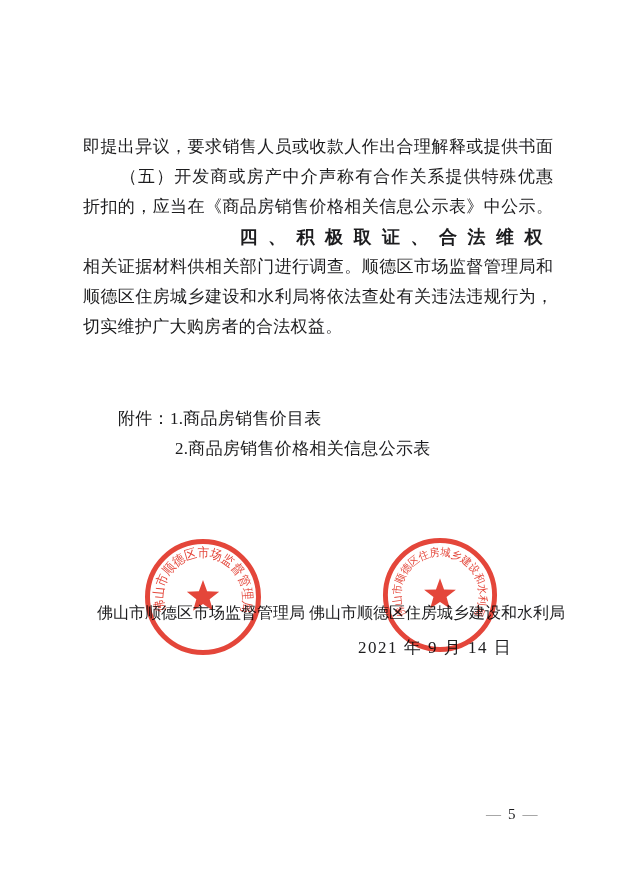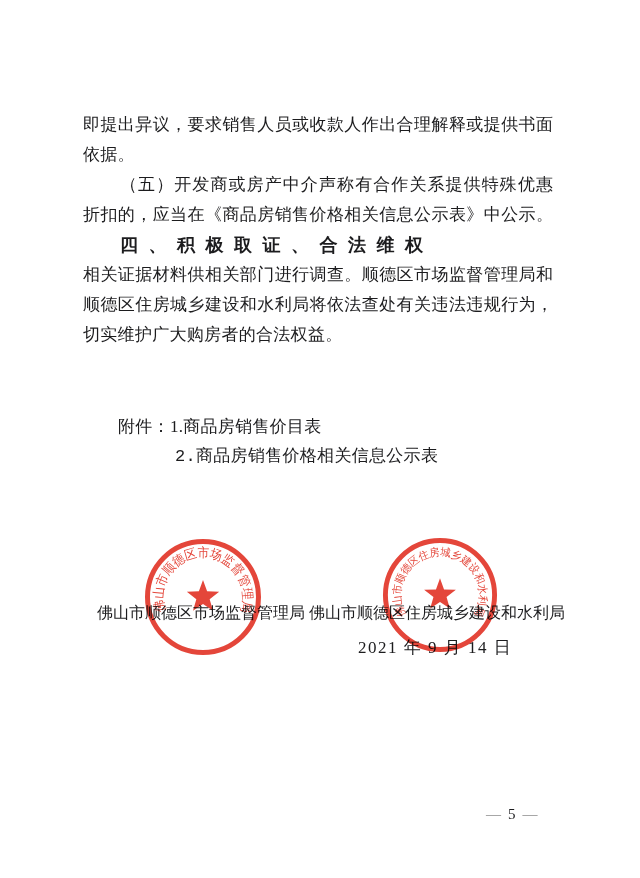--- a/index.html
+++ b/index.html
@@ -1,48 +1,47 @@
 <!DOCTYPE html>
 <html><head>
 <meta charset="utf-8">
 <style>
   html,body { margin:0; padding:0; background:#ffffff; }
   .page {
     position:relative; width:640px; height:878px; background:#ffffff;
     font-family:"Liberation Serif","DejaVu Serif",serif; color:#1c1c1e;
     overflow:hidden;
   }
-  .text-block { position:absolute; left:83px; top:110px; width:470px; font-size:17px; }
+  .text-block { position:absolute; left:83px; top:132px; width:470px; font-size:17px; }
   .ln { height:30px; line-height:30px; letter-spacing:0.3px; }
   .ln.j { text-align:justify; text-align-last:justify; letter-spacing:0; overflow:hidden; }
-  .ind { padding-left:37px; }
+  .ind { padding-left:37px;text-align:right; }
   .heading {
     font-family:"Liberation Sans","DejaVu Sans",sans-serif; font-weight:bold;
     font-size:18px; letter-spacing:10.5px; white-space:nowrap;
   }
   .spacer { height:30px; }
   .att1 { padding-left:35px; white-space:nowrap;margin-top:32px; }
-  .att2 { padding-left:92px; white-space:nowrap;font-family:Liberation Mono, monospace; }
+  .att2 { padding-left:92px; white-space:nowrap; }
   .agencies { position:absolute; left:97px; top:603px; font-size:16px; white-space:nowrap; letter-spacing:0; }
   .date { position:absolute; left:358px; top:636px; font-size:17px; letter-spacing:1.5px; white-space:nowrap; }
   .pageno { position:absolute; left:486px; top:806px; font-size:15px; color:#1c1c1e; white-space:nowrap; }
   .pageno .dash { color:#8a8a8a; }
   .pageno .num { margin:0 7px; }
   .seal { position:absolute; mix-blend-mode:multiply; opacity:0.93; }
   .seal-left  { left:143px; top:537px; }
   .seal-right { left:381px; top:536px; }
 </style>
 </head>
 <body>
 
 <div class="page">
 
   <div class="text-block">
     <div class="ln j">即提出异议，要求销售人员或收款人作出合理解释或提供书面</div>
-    <div class="ln">依据。</div>
     <div class="ln j ind">（五）开发商或房产中介声称有合作关系提供特殊优惠</div>
     <div class="ln j">折扣的，应当在《商品房销售价格相关信息公示表》中公示。</div>
     <div class="ln heading ind">四、积极取证、合法维权</div>
     <div class="ln j">相关证据材料供相关部门进行调查。顺德区市场监督管理局和</div>
     <div class="ln j">顺德区住房城乡建设和水利局将依法查处有关违法违规行为，</div>
     <div class="ln">切实维护广大购房者的合法权益。</div>
     <div class="ln spacer"></div>
     <div class="ln att1">附件：1.商品房销售价目表</div>
     <div class="ln att2">2.商品房销售价格相关信息公示表</div>
   </div>

